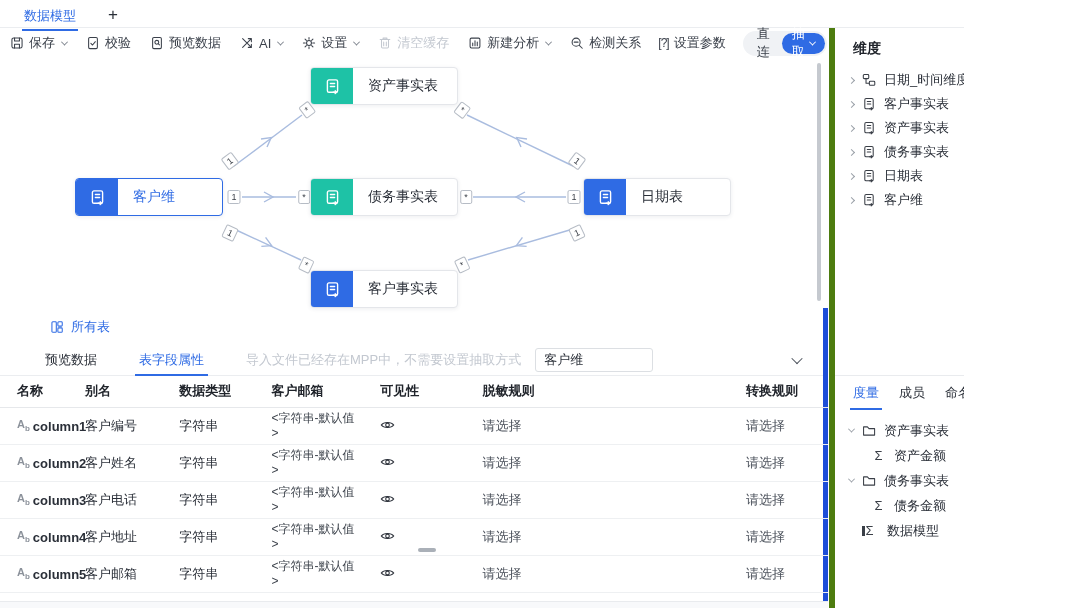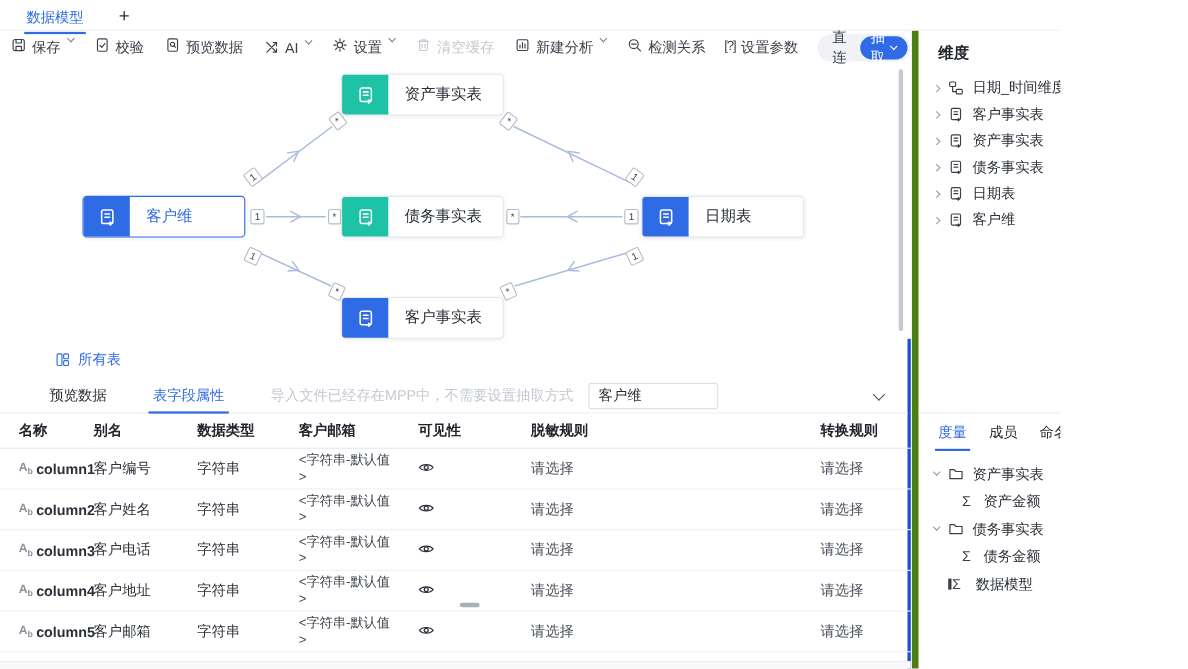--- a/index.html
+++ b/index.html
@@ -14,21 +14,21 @@
   .chev.right { transform:rotate(-45deg); }
 
   
   .tabbar { height:28px; display:flex; align-items:flex-start; padding-left:22px; border-bottom:1px solid #ebedf0; }
   .doc-tab { position:relative; color:#2f6be4; font-size:13px; padding:7px 2px 6px; cursor:pointer; }
   .doc-tab::after { content:""; position:absolute; left:0; right:0; bottom:0; height:2px; background:#2f6be4; }
   .tab-add { font-size:17px; line-height:1; padding:6px 0 0 30px; color:#2a2f38; cursor:pointer; }
 
   
   .toolbar { position:absolute; left:0; top:28px; width:828px; height:30px; display:flex; align-items:center; padding:0 10px; }
-  .tb-item { display:flex; gap:5px; margin-right:19px; color:#3b414b; cursor:pointer; white-space:nowrap; }
+  .tb-item { display:flex; align-items:center; gap:5px; margin-right:19px; color:#3b414b; cursor:pointer; white-space:nowrap; }
   .tb-item .chev { width:5px; height:5px; color:#7d838d; margin-left:2px; }
   .tb-item.disabled { color:#c3c8d0; }
   .tb-right { margin-left:auto; display:flex; align-items:center; gap:17px; }
   .tb-right .tb-item { margin-right:0; }
   .params-glyph { font-size:12px; color:#3b414b; letter-spacing:-1px; }
   .mode-toggle { display:flex; align-items:center; background:#f0f2f5; border-radius:14px; height:25px; padding:2px; cursor:pointer; }
   .mode-direct { padding:0 12px; color:#3a404a; }
   .mode-extract { display:flex; align-items:center; gap:5px; background:#2f6be4; color:#fff; border-radius:12px; height:21px; padding:0 10px; }
   .mode-extract .chev { width:5px; height:5px; color:#fff; }
   .cols-icon { display:flex; gap:2px; cursor:pointer; }
@@ -43,21 +43,21 @@
   .node-icon.blue { background:#2f6be4; } .node-icon.teal { background:#1ec2a6; }
   .node-icon svg { width:17px; height:17px; stroke:#fff; fill:none; stroke-width:1.3; stroke-linecap:round; stroke-linejoin:round; }
   .node-label { flex:1; display:flex; align-items:center; padding-left:15px; font-size:14px; color:#2a2f38; }
   .node.selected { border:1.5px solid #2f6be4; }
   .node.selected .node-label { color:#2f6be4; }
   .card { position:absolute; transform:translate(-50%,-50%); font-size:9px; line-height:10px; padding:1px 3px;
           background:#fff; border:1px solid #b6bcc5; border-radius:2px; color:#3a3f47; }
   .vscroll { position:absolute; left:817px; top:5px; width:4px; height:238px; background:#c5c9cf; border-radius:2px; }
 
   
-  .bottom { position:absolute; left:0; top:308px; width:828px; height:300px; border-right:3px solid #1d4ed8; }
+  .bottom { position:absolute; left:0; top:308px; width:828px; height:300px; border-right:5px solid #1d4ed8; }
   .all-tables { display:flex; align-items:center; gap:7px; padding:10px 0 8px 50px; color:#2f6be4; cursor:pointer; }
   .bp-tabs { display:flex; align-items:center; height:32px; padding-left:45px; border-bottom:1px solid #ebedf0; }
   .bp-tab { position:relative; height:32px; display:flex; align-items:center; color:#2a2f38; cursor:pointer; margin-right:42px; }
   .bp-tab.active { color:#2f6be4; }
   .bp-tab.active::after { content:""; position:absolute; left:-4px; right:-4px; bottom:0; height:2px; background:#2f6be4; }
   .bp-hint { color:#c3c8d0; margin-right:14px; }
   .bp-input { width:118px; height:24px; border:1px solid #dcdfe3; border-radius:3px; padding:0 8px; font-size:13px;
               color:#2a2f38; font-family:inherit; outline:none; }
   .bp-collapse { margin-left:auto; margin-right:22px; color:#4b515b; cursor:pointer; }
   .bp-collapse .chev { width:8px; height:8px; border-width:1.5px; }

